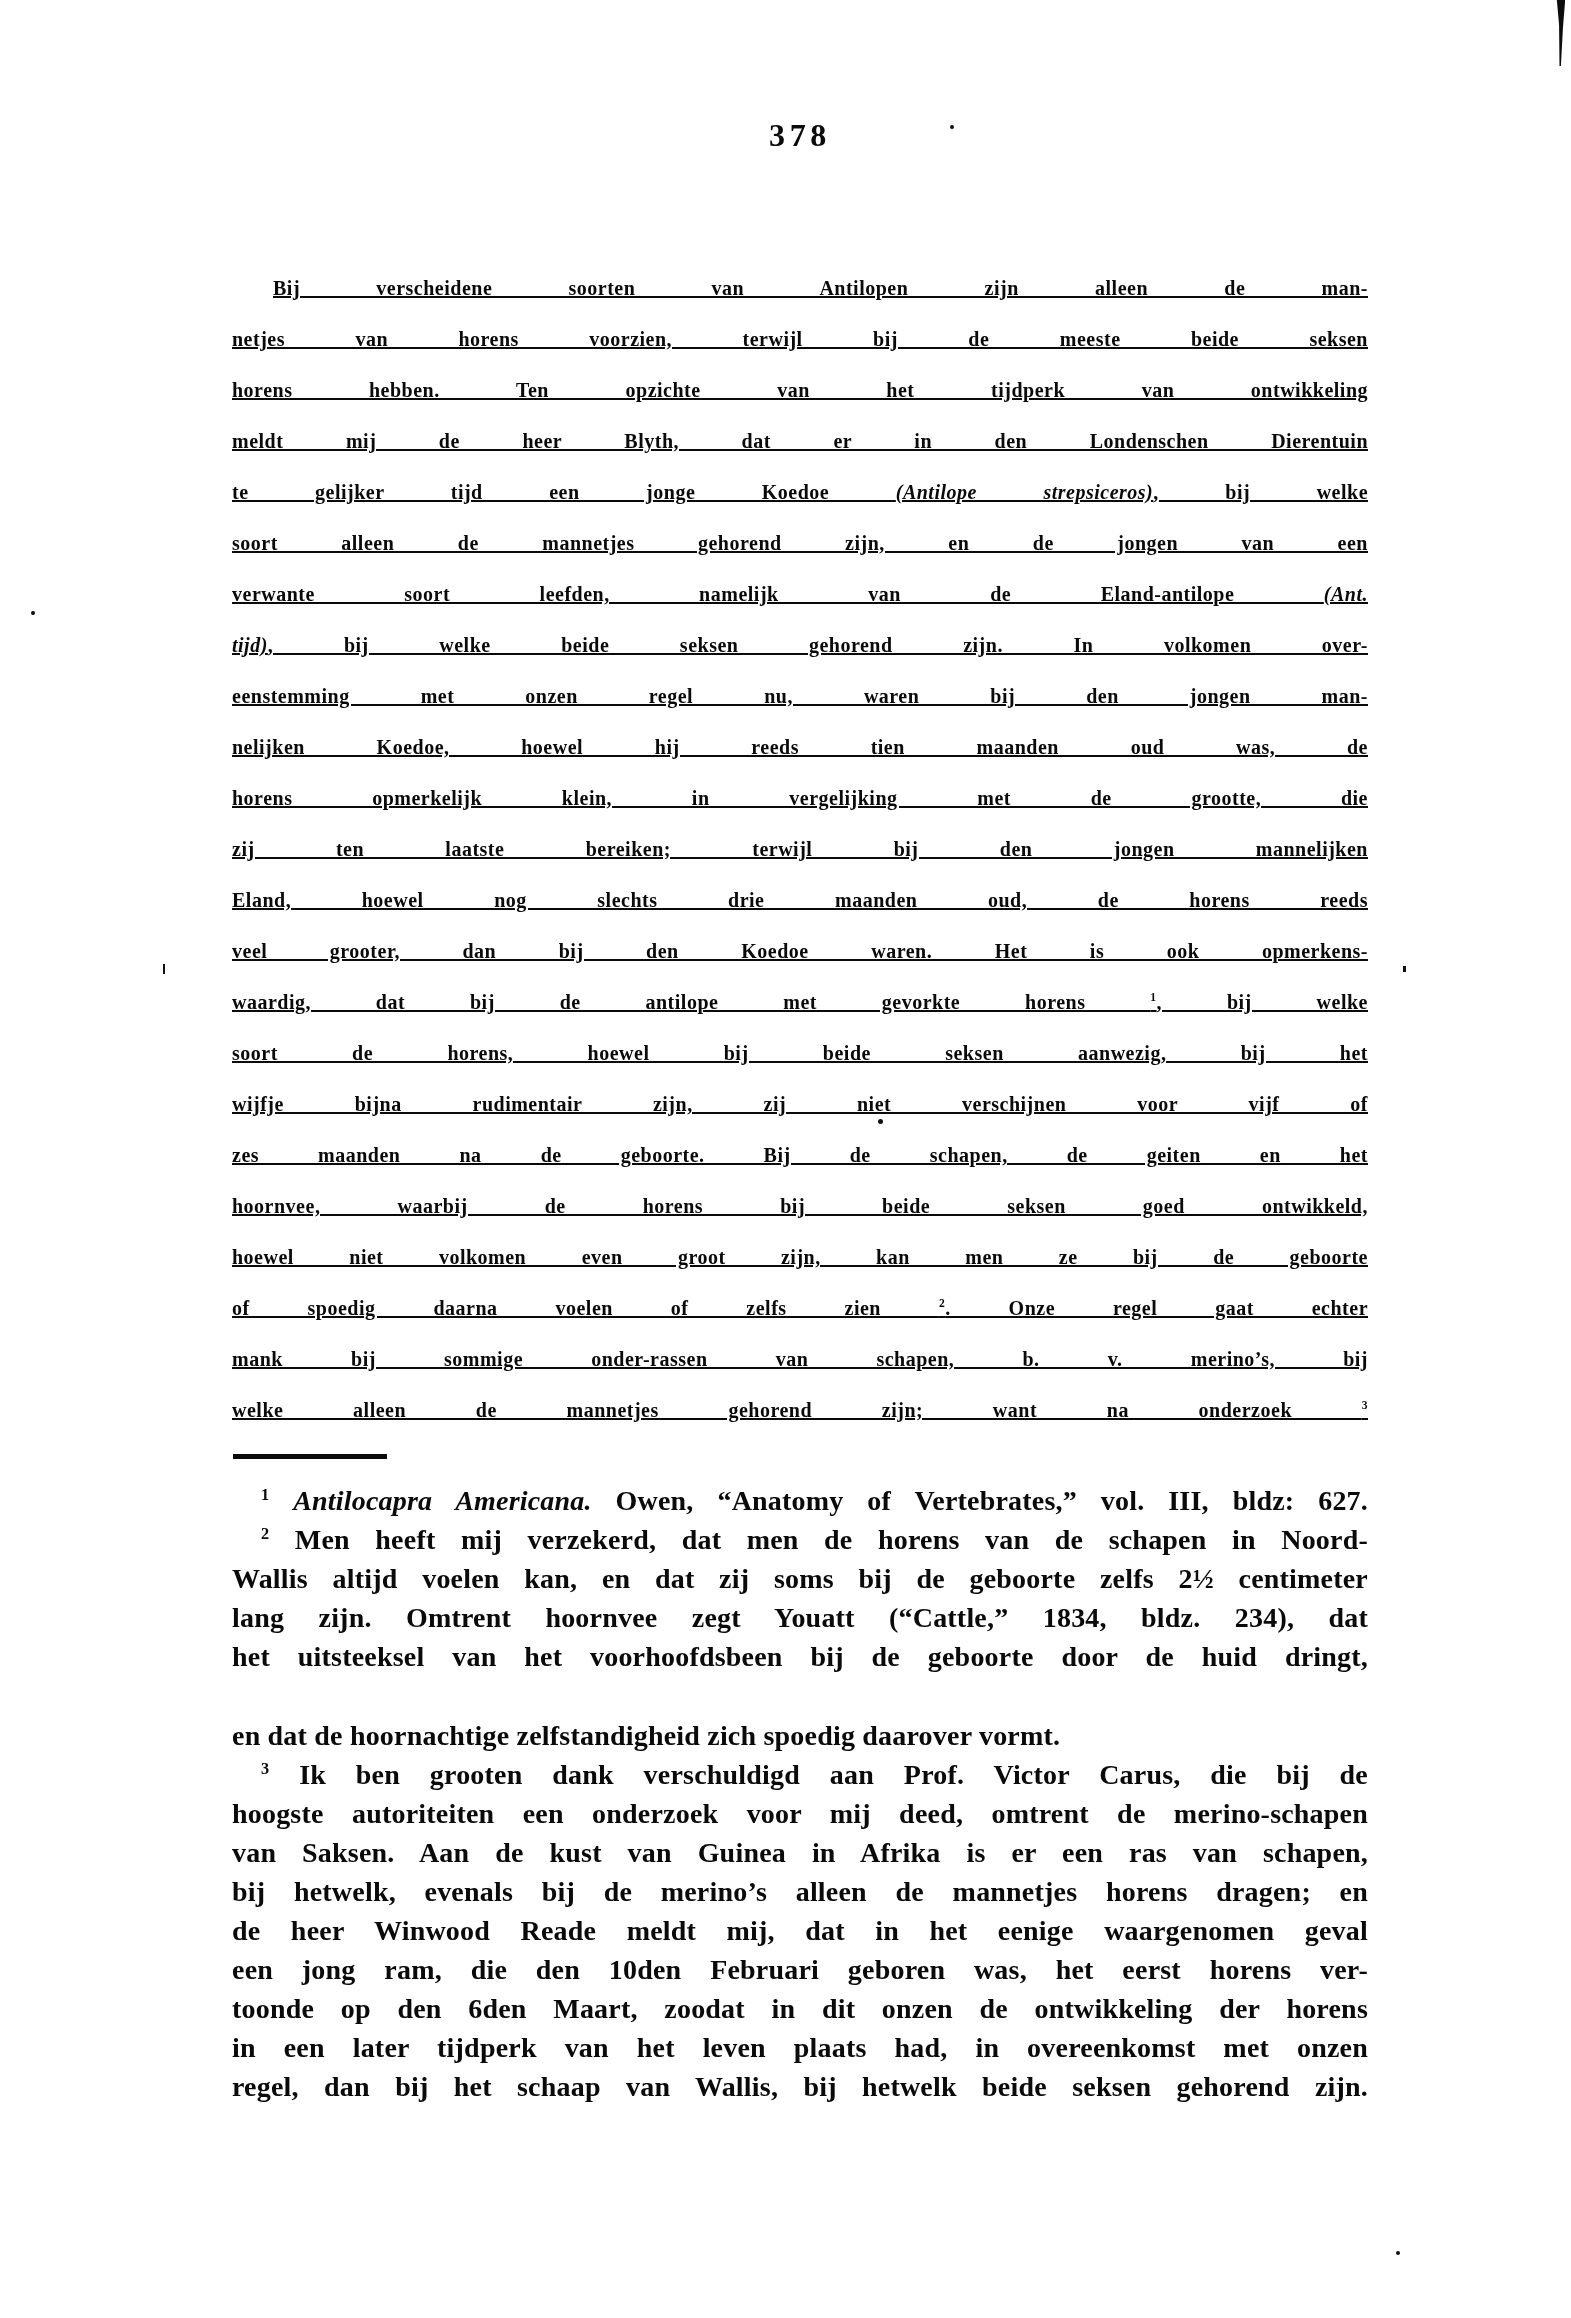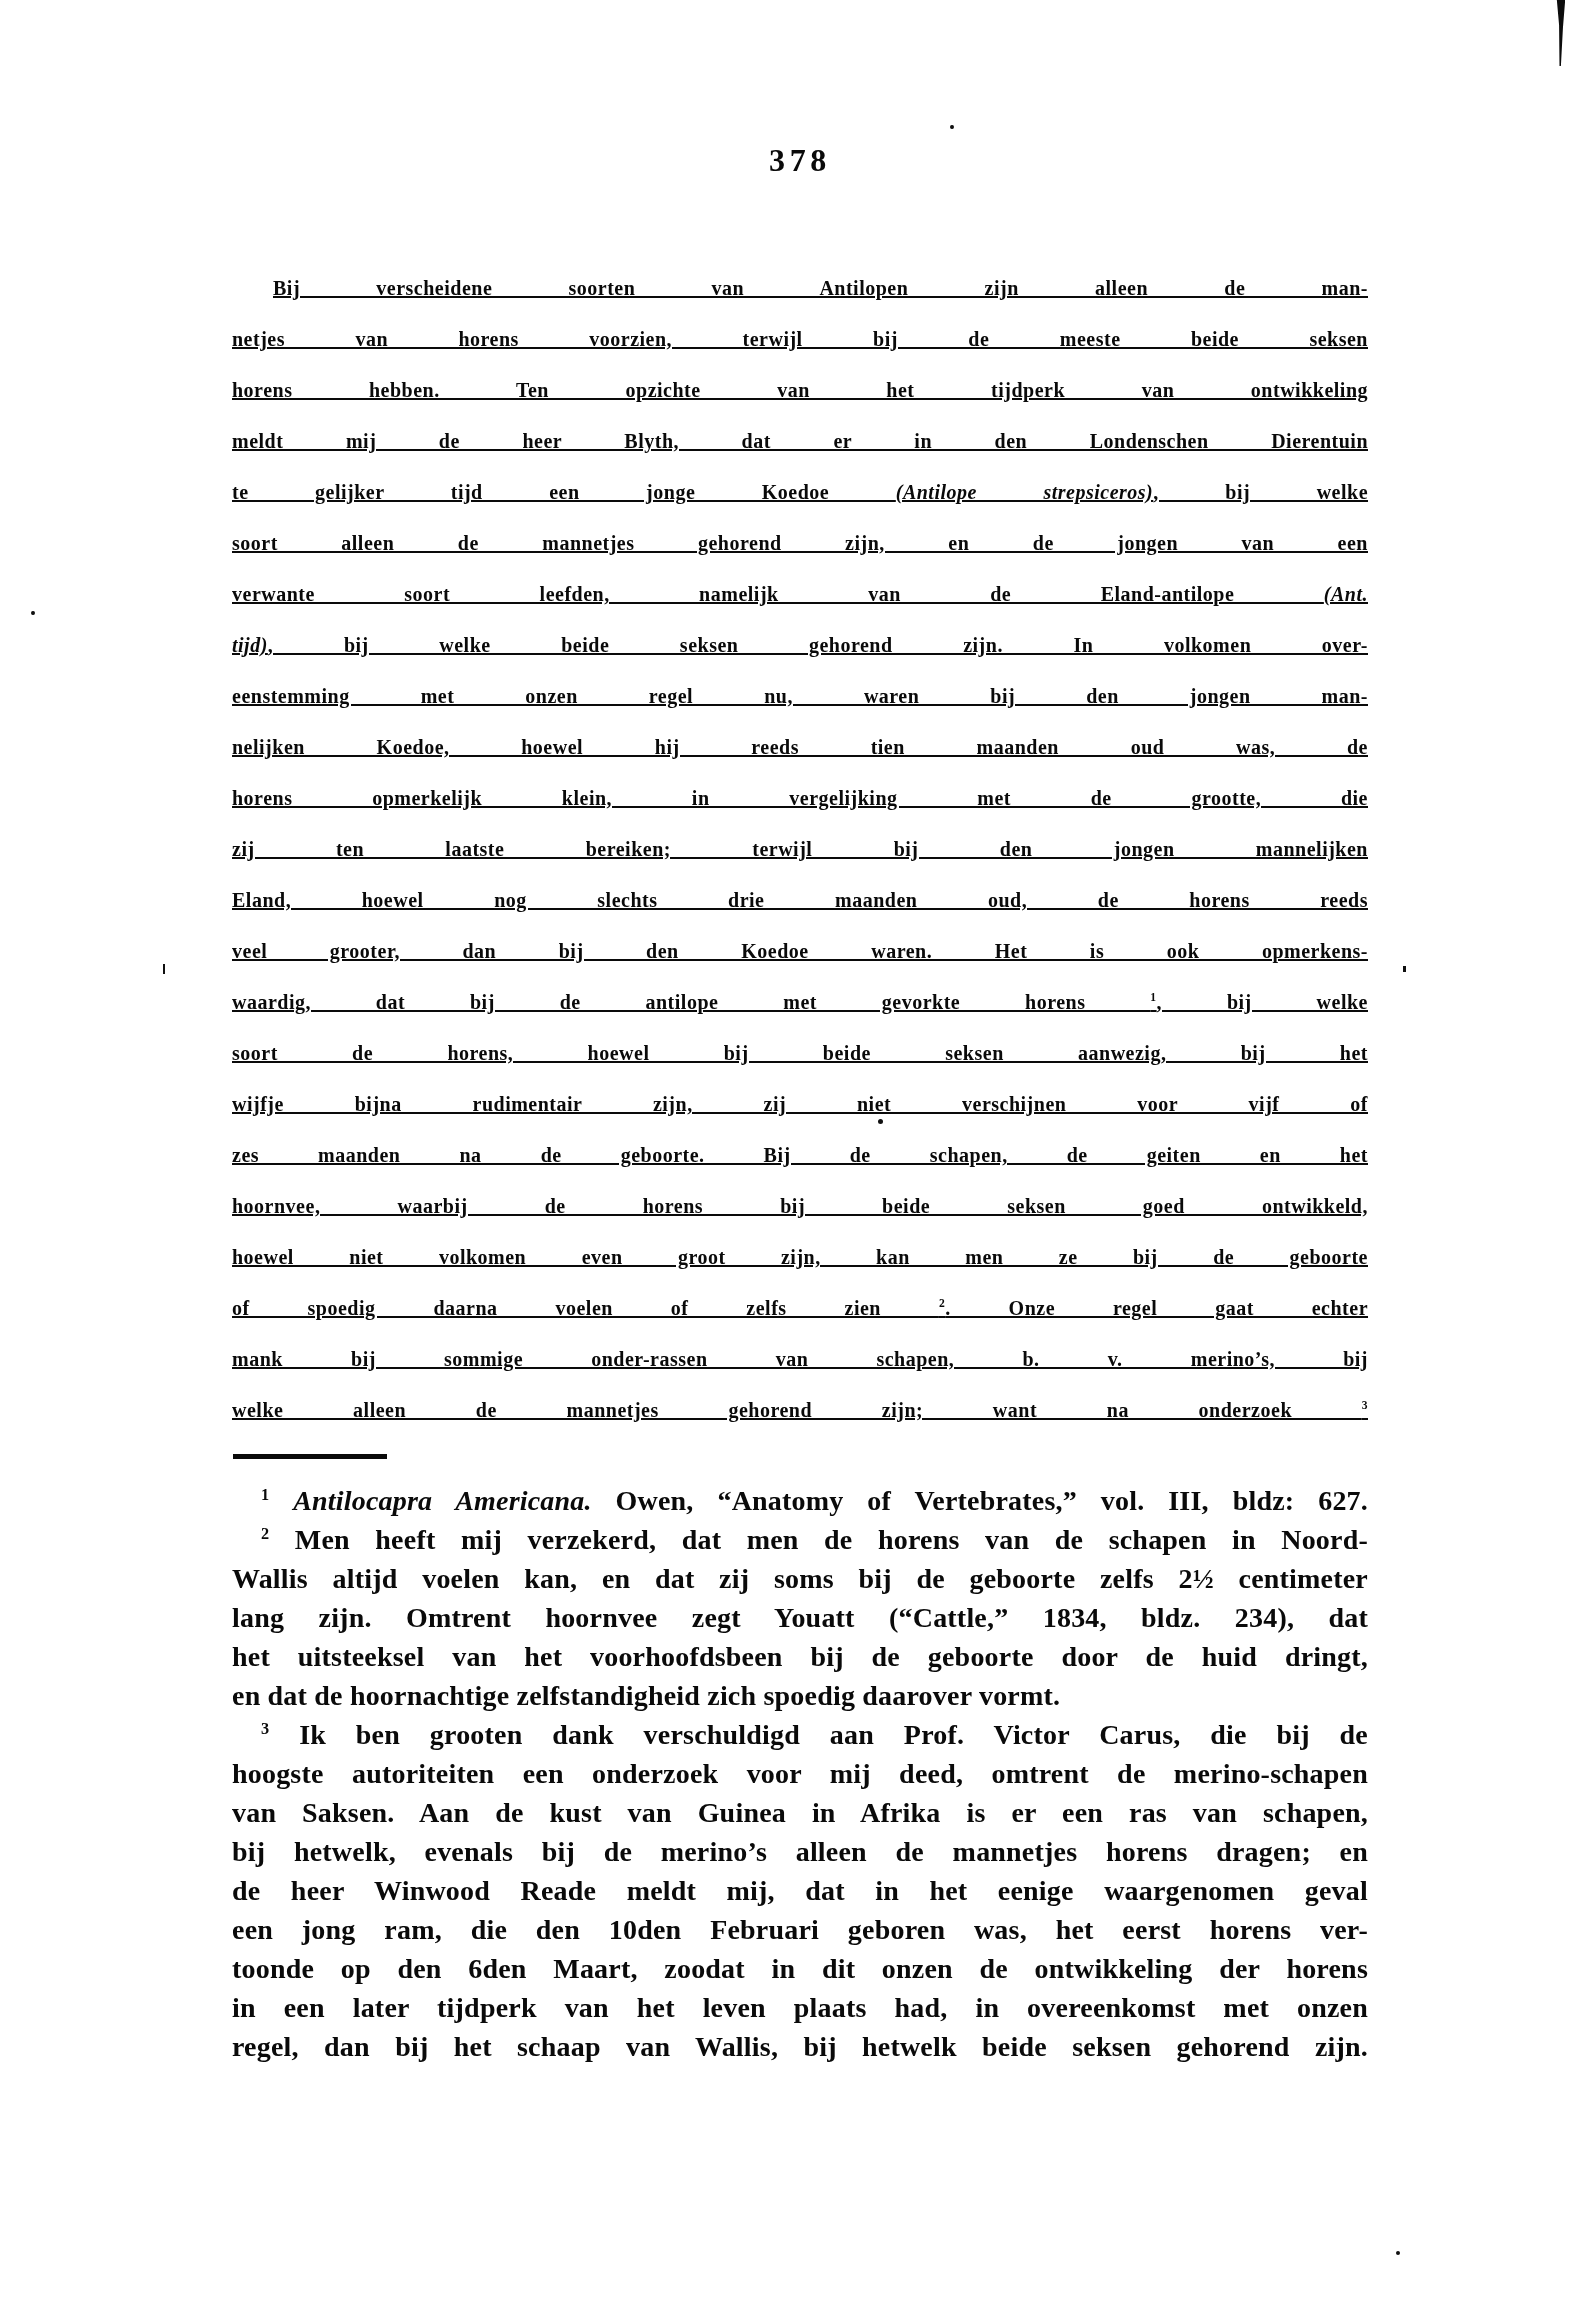--- a/index.html
+++ b/index.html
@@ -13,21 +13,21 @@
   .page {
     position: relative;
     width: 1571px;
     height: 2398px;
     background: #ffffff;
     font-family: "Liberation Serif", "DejaVu Serif", serif;
     color: #0a0a0a;
   }
   .page-number {
     position: absolute;
-    top: 142px;
+    top: 117px;
     left: 232px;
     width: 1136px;
     text-align: center;
     font-size: 32px;
     font-weight: bold;
     letter-spacing: 4.6px;
   }
   .main-text {
     position: absolute;
     left: 232px;
@@ -65,21 +65,21 @@
     line-height: 39px;
     font-size: 28px;
     font-weight: bold;
     letter-spacing: 0.2px;
     text-align: justify;
     text-align-last: justify;
     text-justify: inter-word;
   }
   .line.ind { text-indent: 41px; }
   .line.ind-sm { text-indent: 29px; }
-  .line.short { text-align-last: left; }
+  .line.short { text-align-last: left; margin-top: 40px; }
   .line span.i { font-style: italic; }
   .line span.sup {
     font-size: 58%;
     vertical-align: super;
     line-height: 0;
   }
   
   .artifact {
     position: absolute;
     background: #101010;

